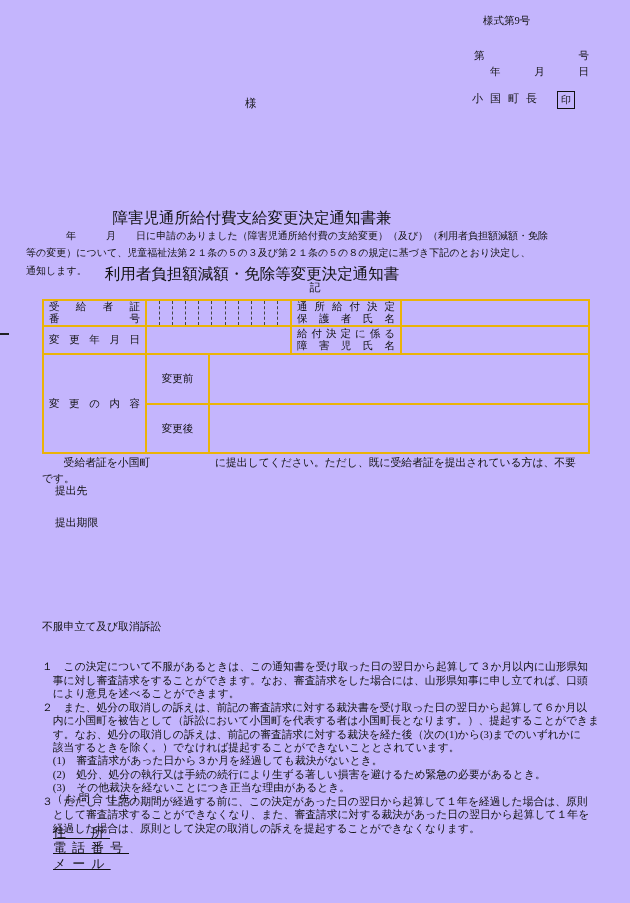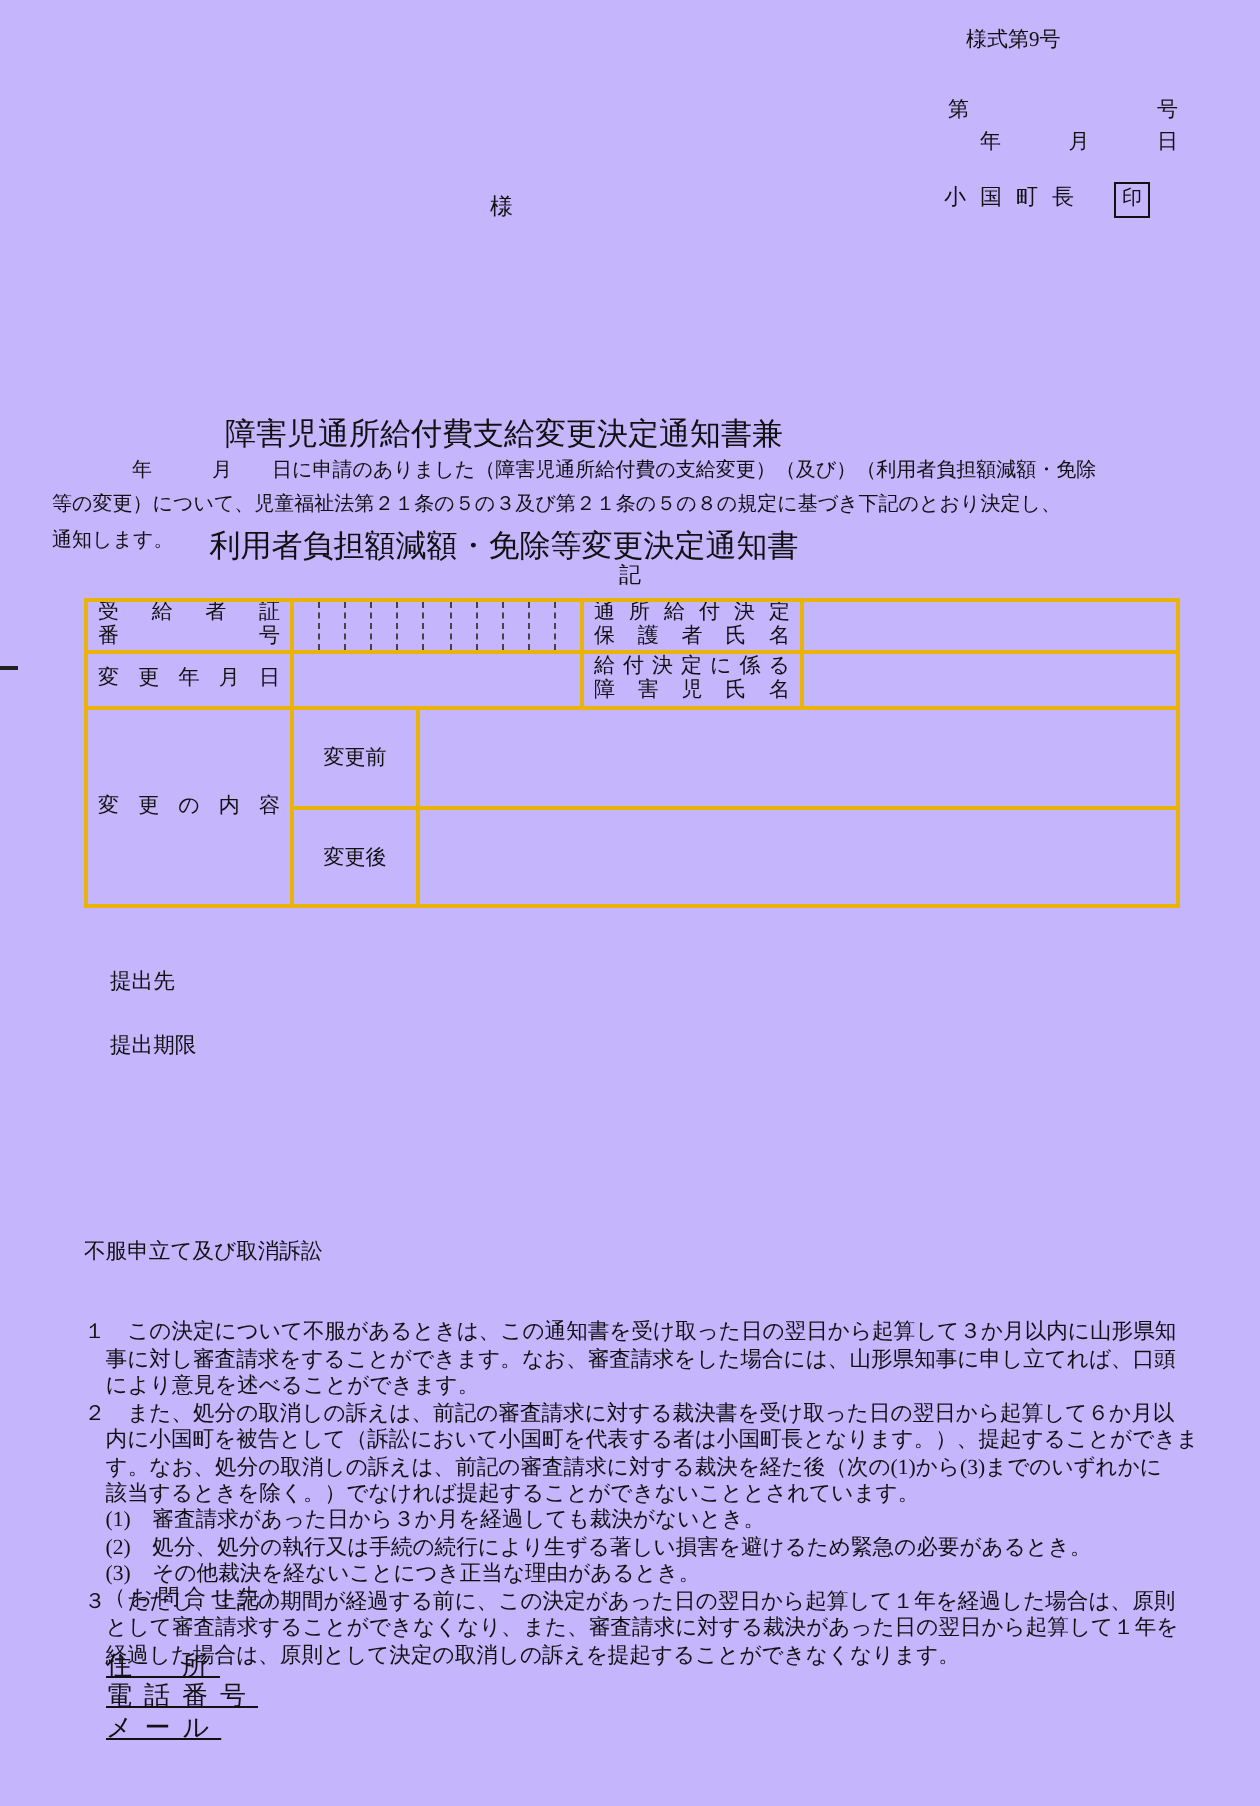--- a/index.html
+++ b/index.html
@@ -162,20 +162,21 @@
     </tr>
     <tr style="height:49px">
       <td class="ctr">
         <div>変更後</div>
       </td>
       <td colspan="3"></td>
     </tr>
   </tbody>
     </table>
 
+  <div class="abs note linewrap"><div class="line">　　受給者証を小国町　　　　　　に提出してください。ただし、既に受給者証を提出されている方は、不要</div><div class="line">です。</div></div>
 
   <div class="abs submit-to">提出先</div>
   <div class="abs deadline">提出期限</div>
 
   <div class="abs appeal">
     <div class="line">不服申立て及び取消訴訟</div>
     <div class="linewrap"><div class="line">１　この決定について不服があるときは、この通知書を受け取った日の翌日から起算して３か月以内に山形県知</div><div class="line">　事に対し審査請求をすることができます。なお、審査請求をした場合には、山形県知事に申し立てれば、口頭</div><div class="line">　により意見を述べることができます。</div><div class="line">２　また、処分の取消しの訴えは、前記の審査請求に対する裁決書を受け取った日の翌日から起算して６か月以</div><div class="line">　内に小国町を被告として（訴訟において小国町を代表する者は小国町長となります。）、提起することができま</div><div class="line">　す。なお、処分の取消しの訴えは、前記の審査請求に対する裁決を経た後（次の(1)から(3)までのいずれかに</div><div class="line">　該当するときを除く。）でなければ提起することができないこととされています。</div><div class="line">　(1)　審査請求があった日から３か月を経過しても裁決がないとき。</div><div class="line">　(2)　処分、処分の執行又は手続の続行により生ずる著しい損害を避けるため緊急の必要があるとき。</div><div class="line">　(3)　その他裁決を経ないことにつき正当な理由があるとき。</div><div class="line">３　ただし、上記の期間が経過する前に、この決定があった日の翌日から起算して１年を経過した場合は、原則</div><div class="line">　として審査請求することができなくなり、また、審査請求に対する裁決があった日の翌日から起算して１年を</div><div class="line">　経過した場合は、原則として決定の取消しの訴えを提起することができなくなります。</div></div>
   </div>
 
   <div class="abs contact-heading">（お問合せ先）</div>

